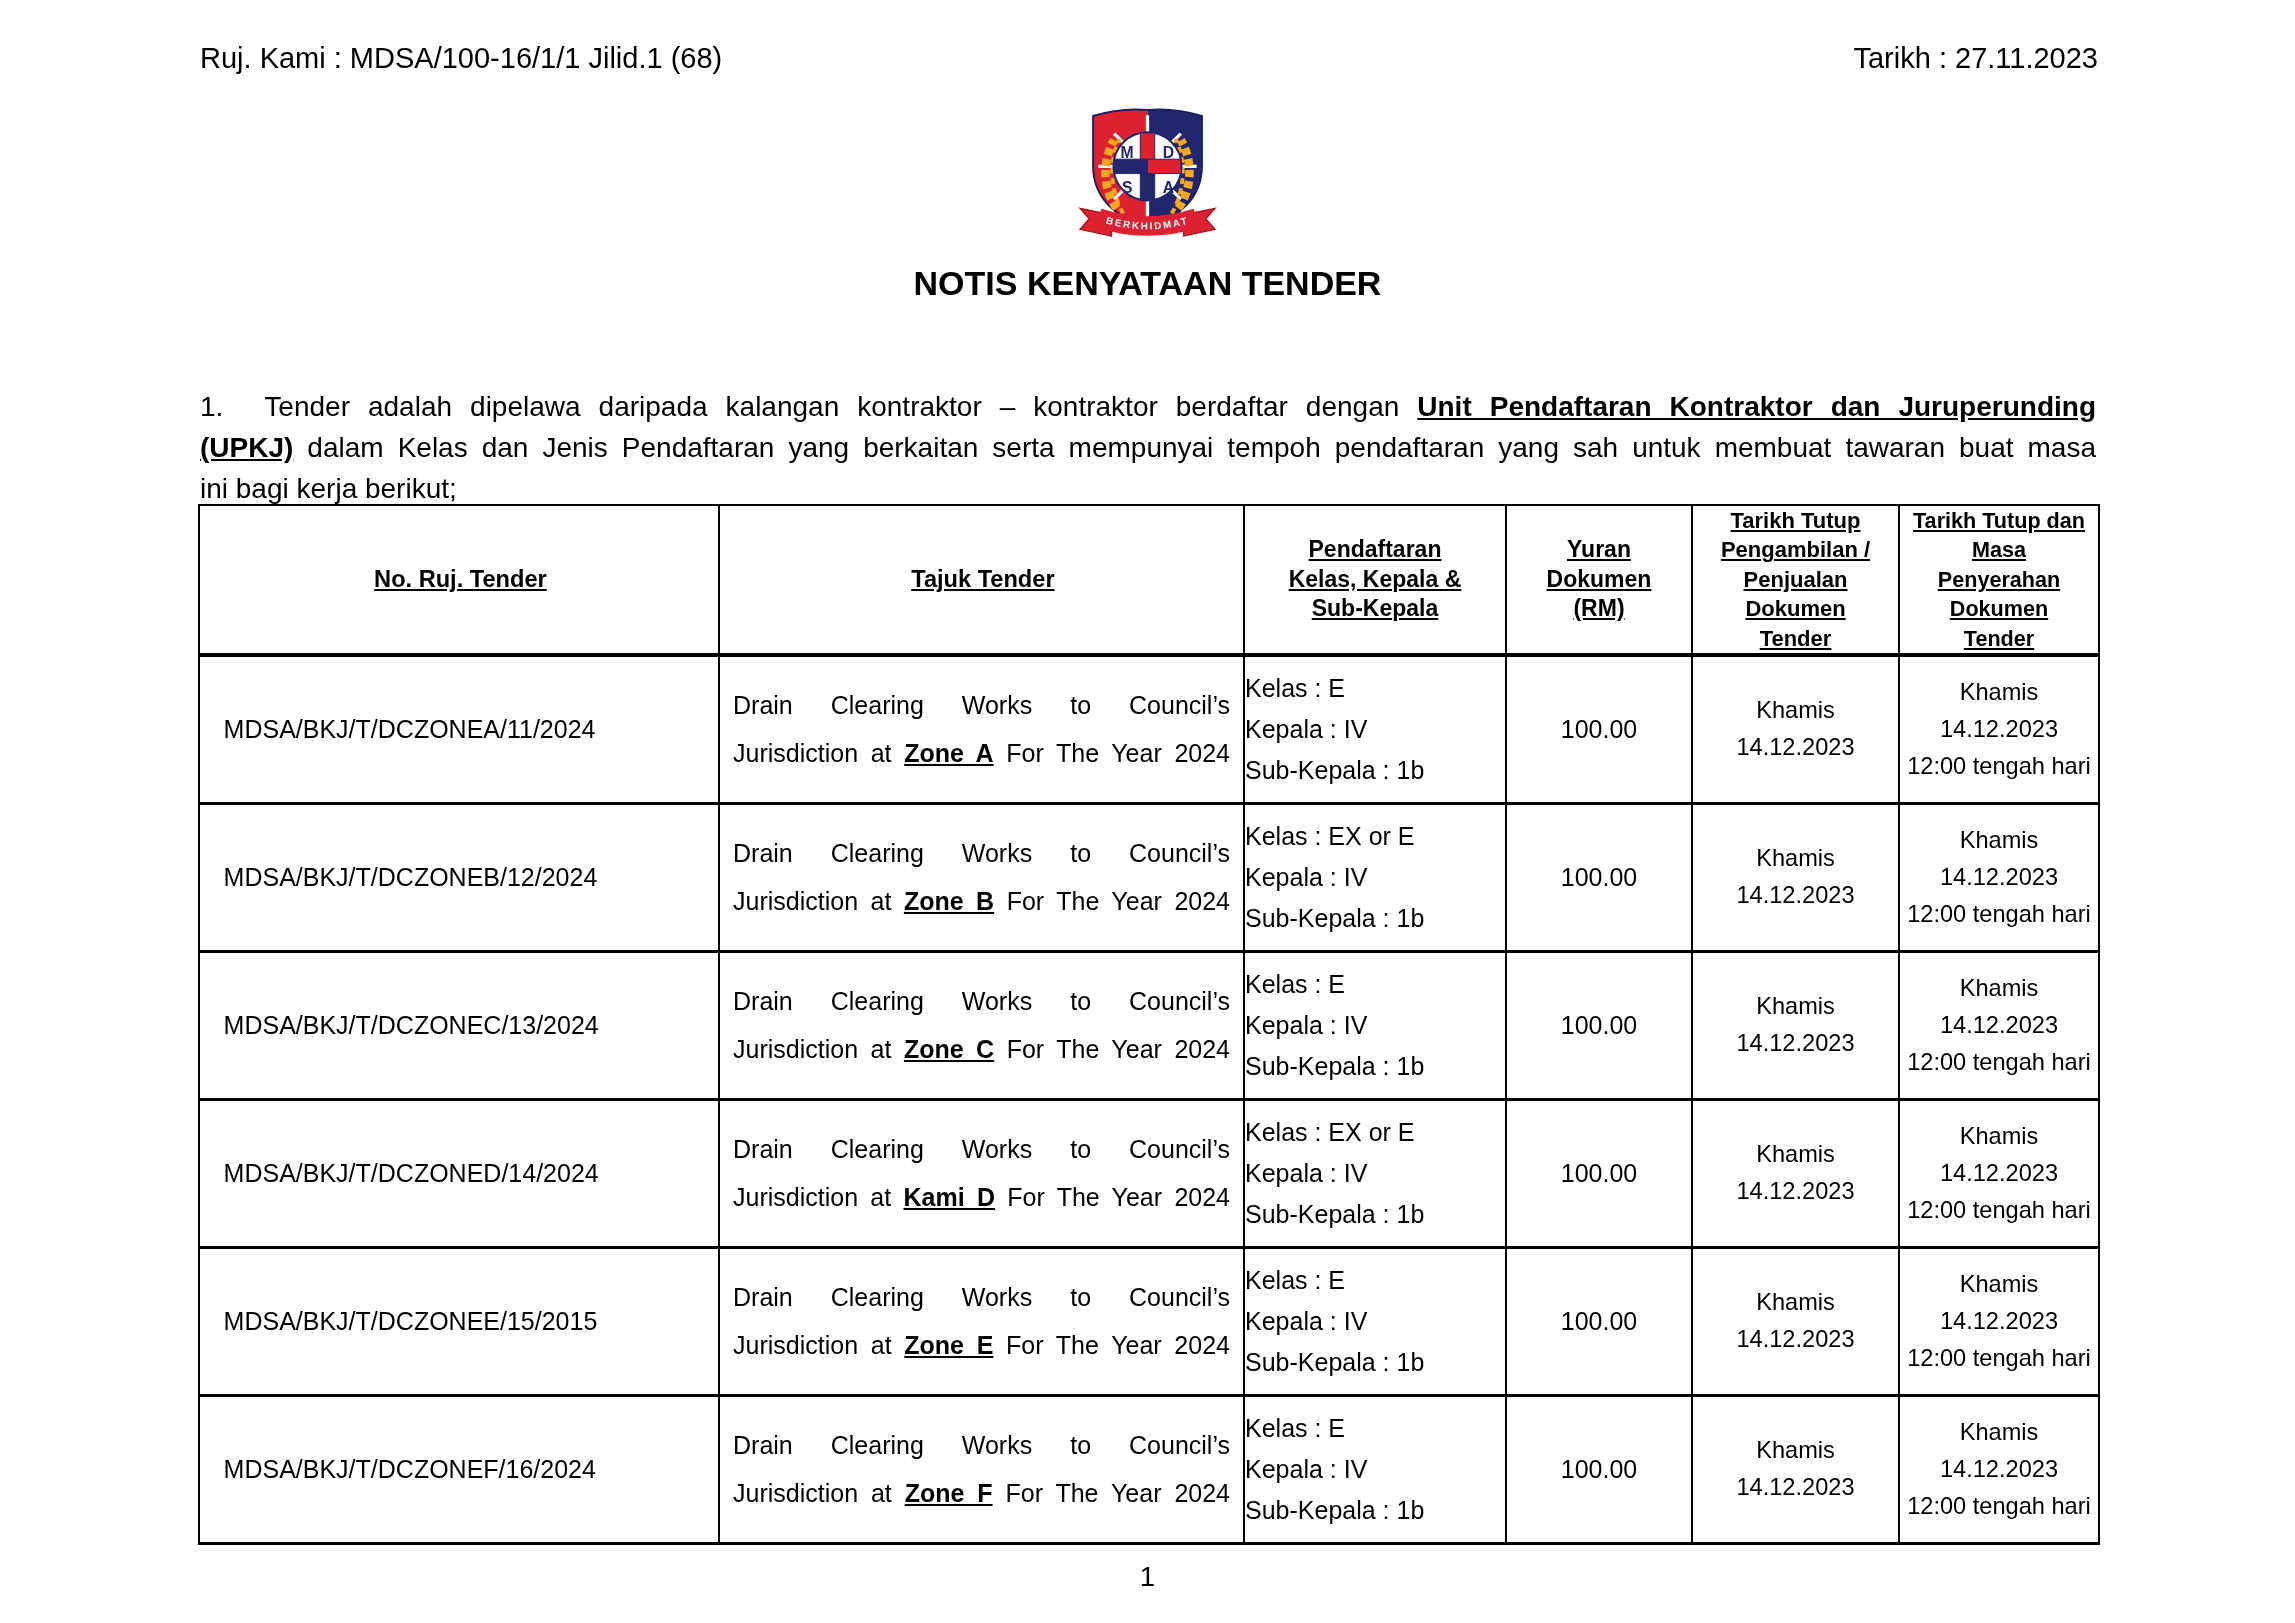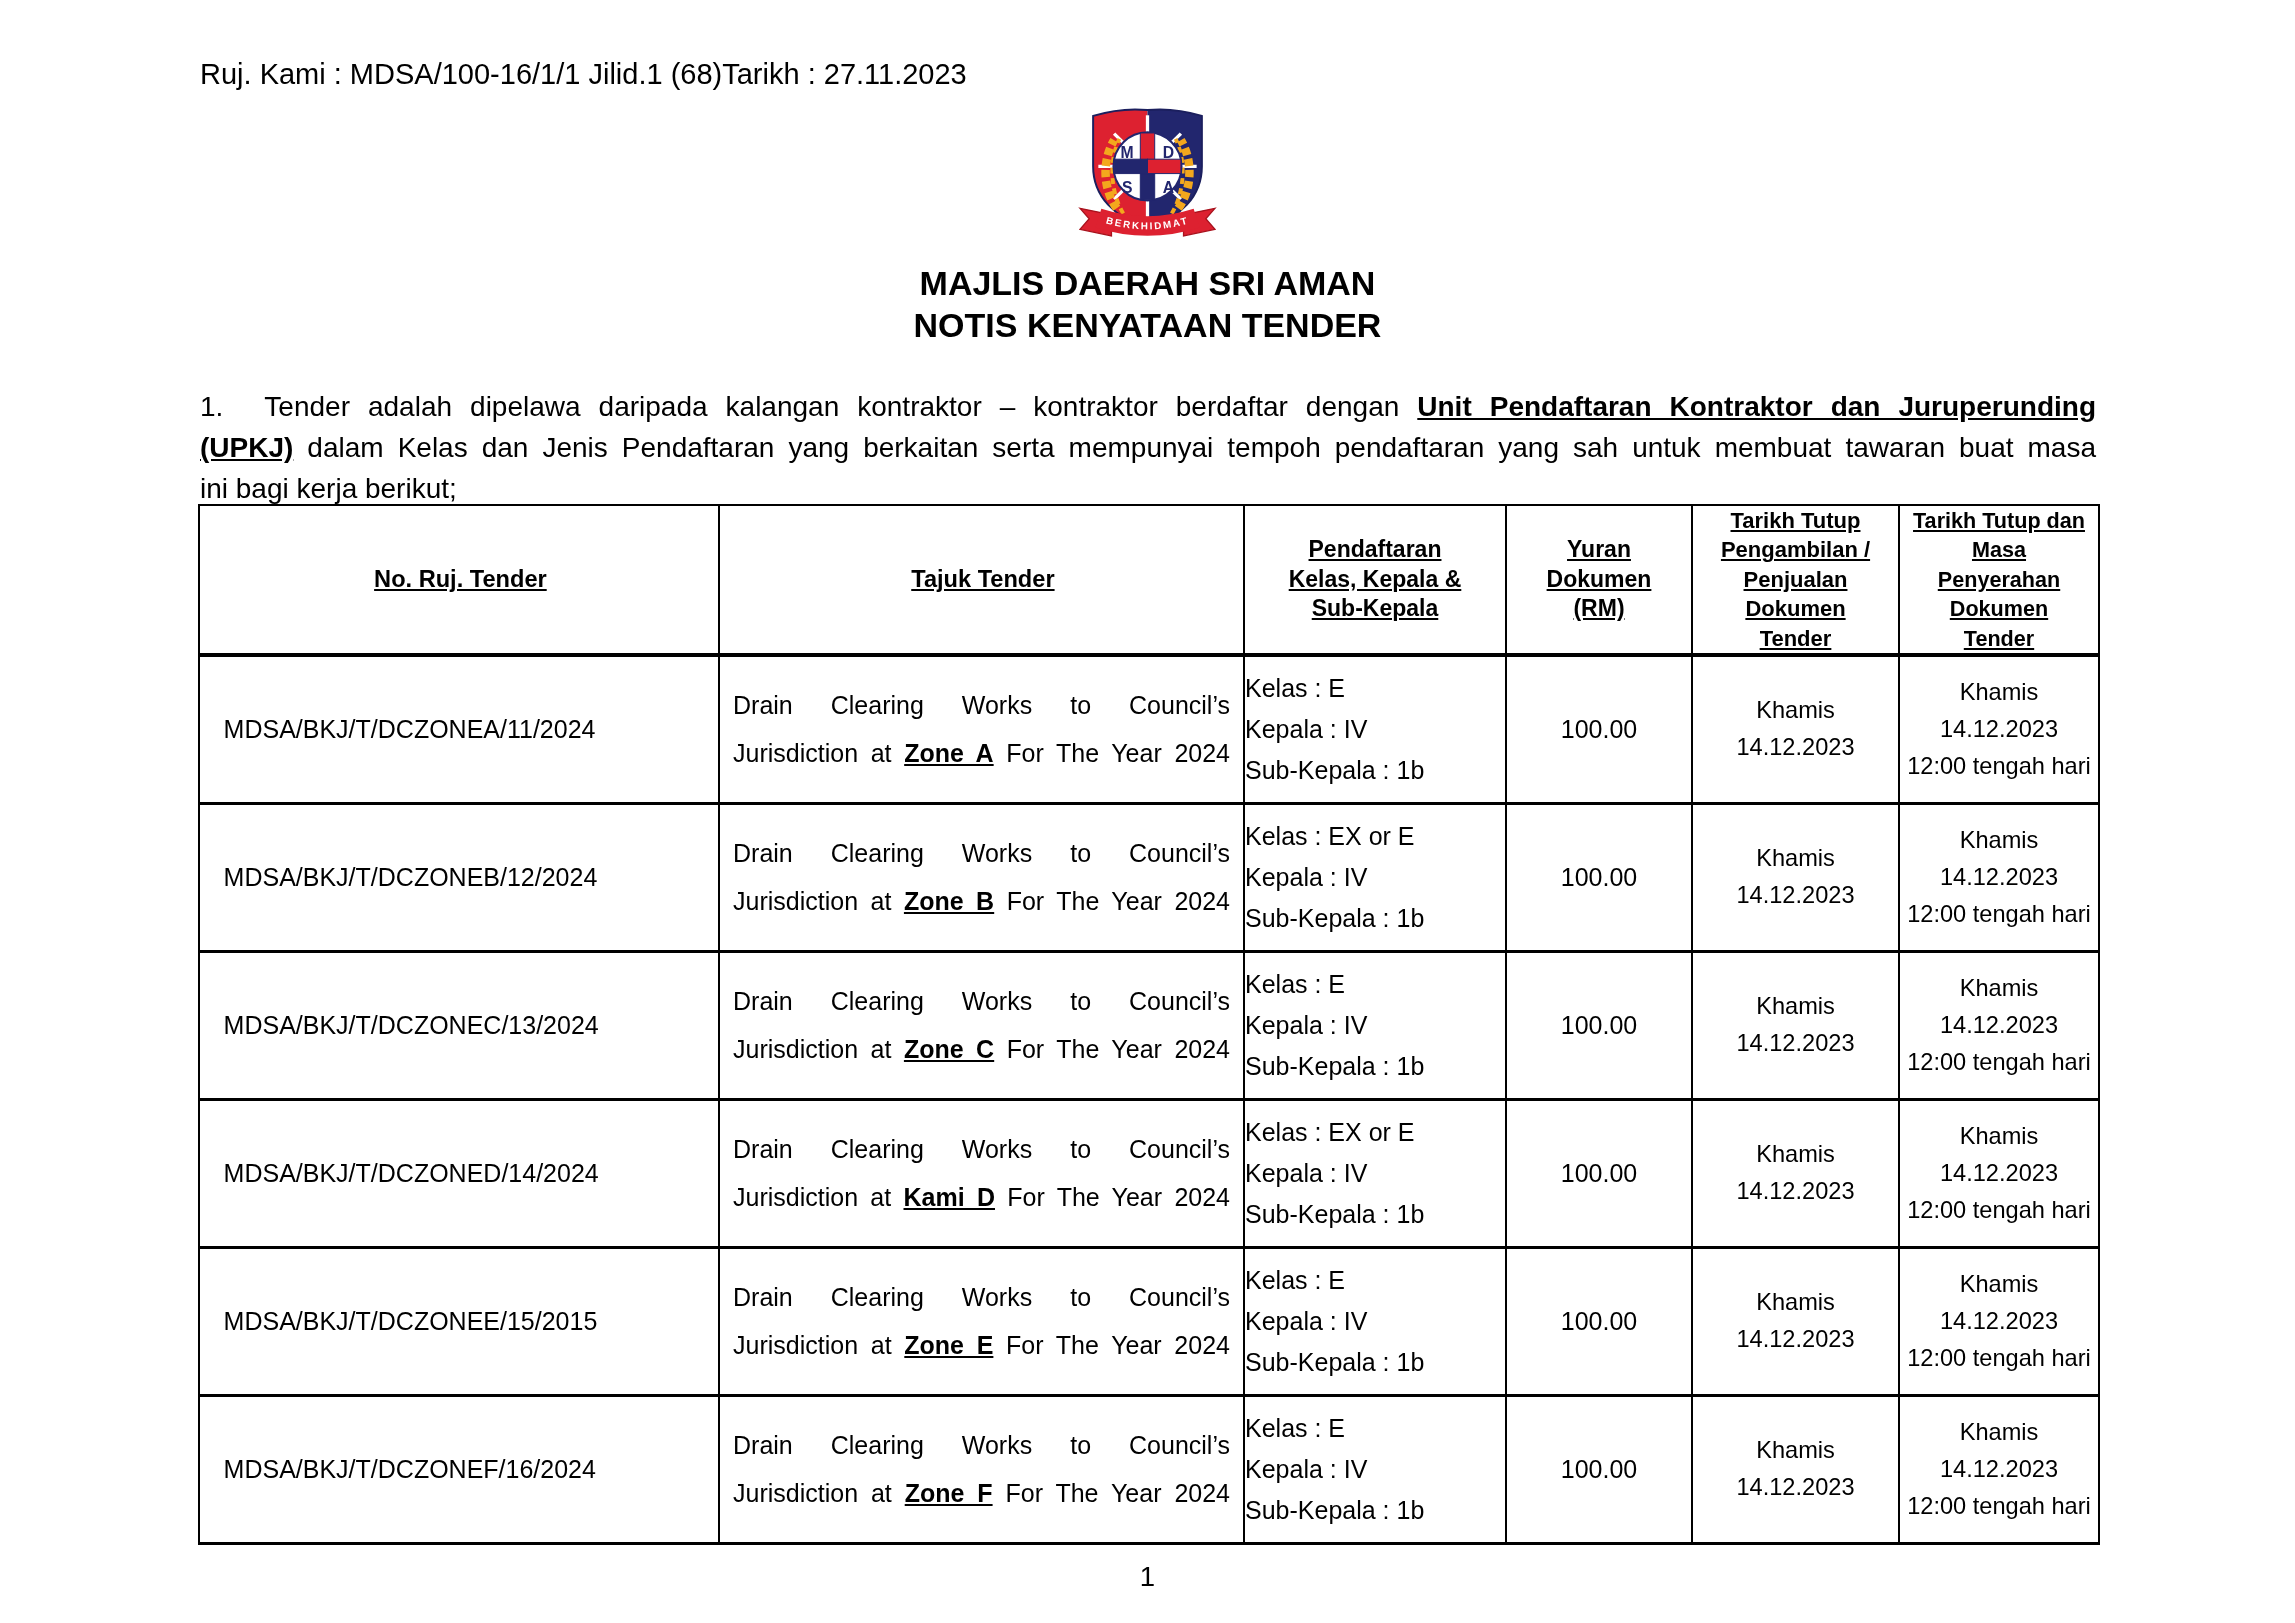--- a/index.html
+++ b/index.html
@@ -2,22 +2,22 @@
 <html style="font-size:10.5px"><head>
 <meta charset="utf-8">
 <style>
   * { margin:0; padding:0; box-sizing:border-box; }
   html,body { background:#ffffff; }
   body {
     width:2295px; height:1623px; position:relative; overflow:hidden;
     font-family:"Liberation Sans", sans-serif; color:#000;
   }
   .topline{
-    position:absolute; left:200px; top:58px; width:1898px;
-    display:flex; font-size:29px;
+    position:absolute; left:200px; top:42px; width:1898px;
+    display:flex; justify-content:space-between; font-size:29px;
   }
   .logo-wrap{ position:absolute; left:1072px; top:93px; width:151px; height:152px; }
   .titles{
     position:absolute; left:0; top:262px; width:100%;
     text-align:center; font-weight:bold; font-size:34px; line-height:42px;
   }
   .intro{
     position:absolute; left:200px; top:386px; width:1896px;
     font-size:28px; line-height:41px;
   }
@@ -109,21 +109,20 @@
     </g>
 
     <path d="M40,191 Q115,215 190,191" fill="none" stroke="#dd2130" stroke-width="30"></path>
     <text font-family="Liberation Sans, sans-serif" font-weight="bold" font-size="15" fill="#ffffff" letter-spacing="3">
       <textPath href="#bcurve" startOffset="50%" text-anchor="middle">BERKHIDMAT</textPath>
     </text>
   </svg>
 </div>
 
 <div class="titles">
-  <div>MAJLIS DAERAH SRI AMAN</div>
   <div>NOTIS KENYATAAN TENDER</div>
 </div>
 
 <div class="intro">
   <div class="jline"><span>1.</span><span class="tab"></span><span>Tender adalah dipelawa daripada kalangan kontraktor – kontraktor berdaftar dengan </span><span class="b">Unit Pendaftaran Kontraktor dan Juruperunding</span></div>
   <div class="jline"><span class="b">(UPKJ)</span><span> dalam Kelas dan Jenis Pendaftaran yang berkaitan serta mempunyai tempoh pendaftaran yang sah untuk membuat tawaran buat masa</span></div>
   <div>ini bagi kerja berikut;</div>
 </div>
 
 <table class="tender">

